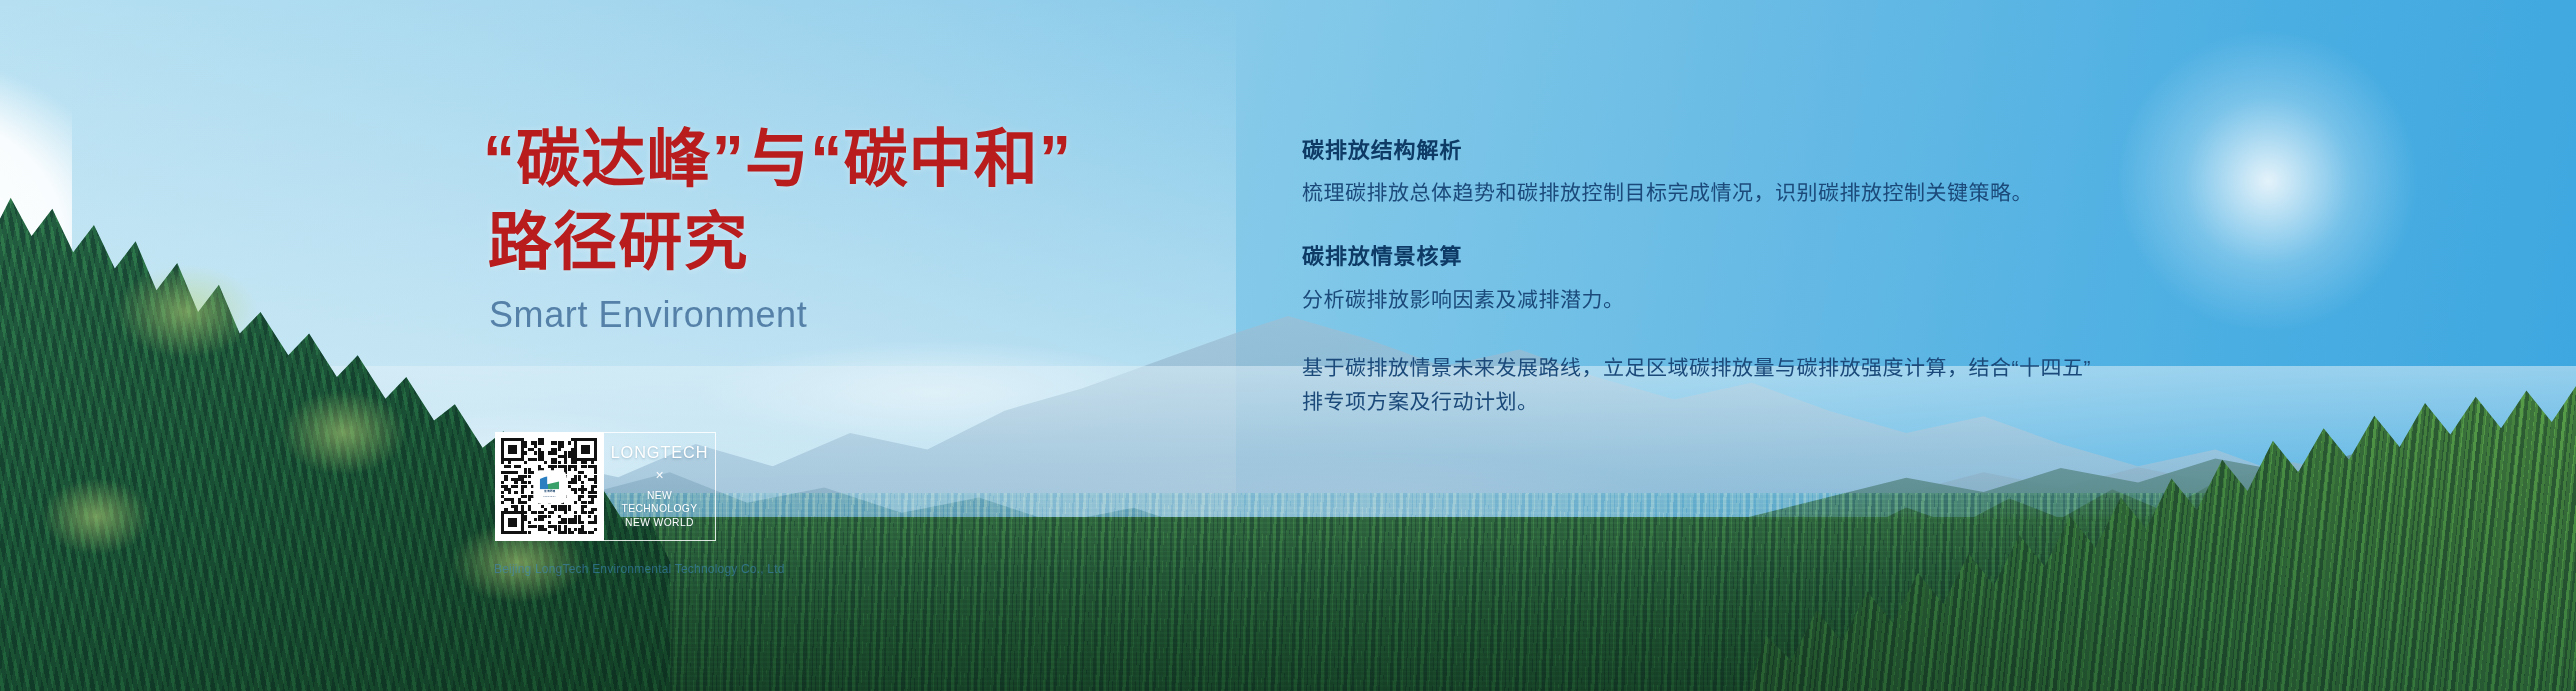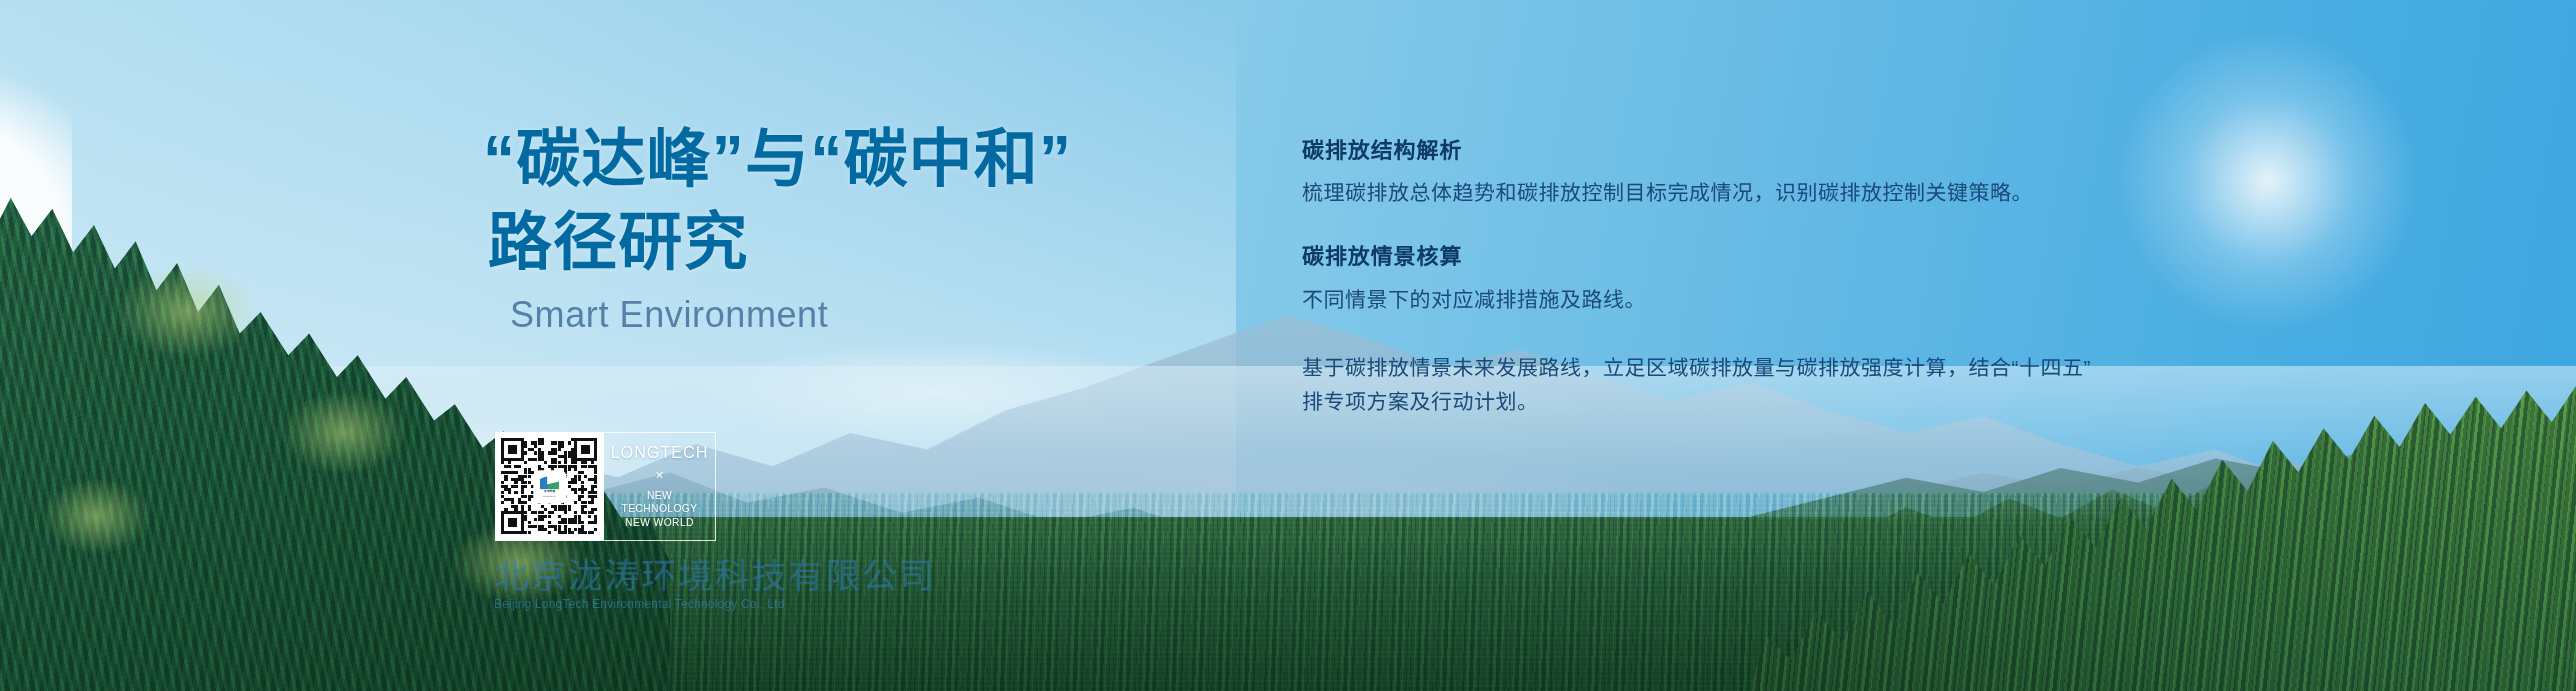--- a/index.html
+++ b/index.html
@@ -218,34 +218,33 @@
   .headline{
     position:absolute;
     left:483px;top:118px;
     z-index:20;
   }
   .hl-line{
     font-weight:700;
     font-size:64px;
     line-height:1.30;
     letter-spacing:1.2px;
-    color:#0369a1;
+    color:#b91c1c;
     white-space:nowrap;
     text-shadow:0 1.2px 6px rgba(255,255,255,.32);
   }
   .hl-line.l2{ padding-left:4.8px; }
   .subtitle{
     margin-top:9.7px;
     padding-left:6px;
     font-size:36px;
     font-weight:400;
     letter-spacing:0.6px;
     color:#5580a8;
     white-space:nowrap;
-    margin-left:21px;
   }
 
   
   .qr-wrap{
     position:absolute;
     left:495px;top:432px;
     z-index:24;
     display:flex;
     align-items:stretch;
   }
@@ -762,35 +761,34 @@
       <div class="qr-x">×</div>
       <div class="qr-tag">
         <span>NEW</span><br>
         <span>TECHNOLOGY</span><br>
         <span>NEW WORLD</span>
       </div>
     </div>
   </div>
 
   <div class="watermark">
-    <div class="wm-cn">北京泷涛环境科技有限公司</div>
     <div class="wm-en">Beijing LongTech Environmental Technology Co., Ltd</div>
   </div>
 
   <div class="copy" id="copy-root">
       <div class="copy-block">
         <div class="copy-h">碳排放结构解析</div>
         <div class="copy-p">
           <span class="ln">梳理碳排放总体趋势和碳排放控制目标完成情况，识别碳排放控制关键策略。</span>
         </div>
       </div>
       <div class="copy-block">
         <div class="copy-h">碳排放情景核算</div>
         <div class="copy-p">
-          <span class="ln">不同情景下的对应减排措施及路线。</span>
+          <span class="ln">分析碳排放影响因素及减排潜力。</span>
         </div>
       </div>
       <div class="copy-block">
         <div class="copy-p">
           <span class="ln">基于碳排放情景未来发展路线，立足区域碳排放量与碳排放强度计算，结合“十四五”</span>
           <span class="ln">排专项方案及行动计划。</span>
         </div>
       </div>
     </div>
 

